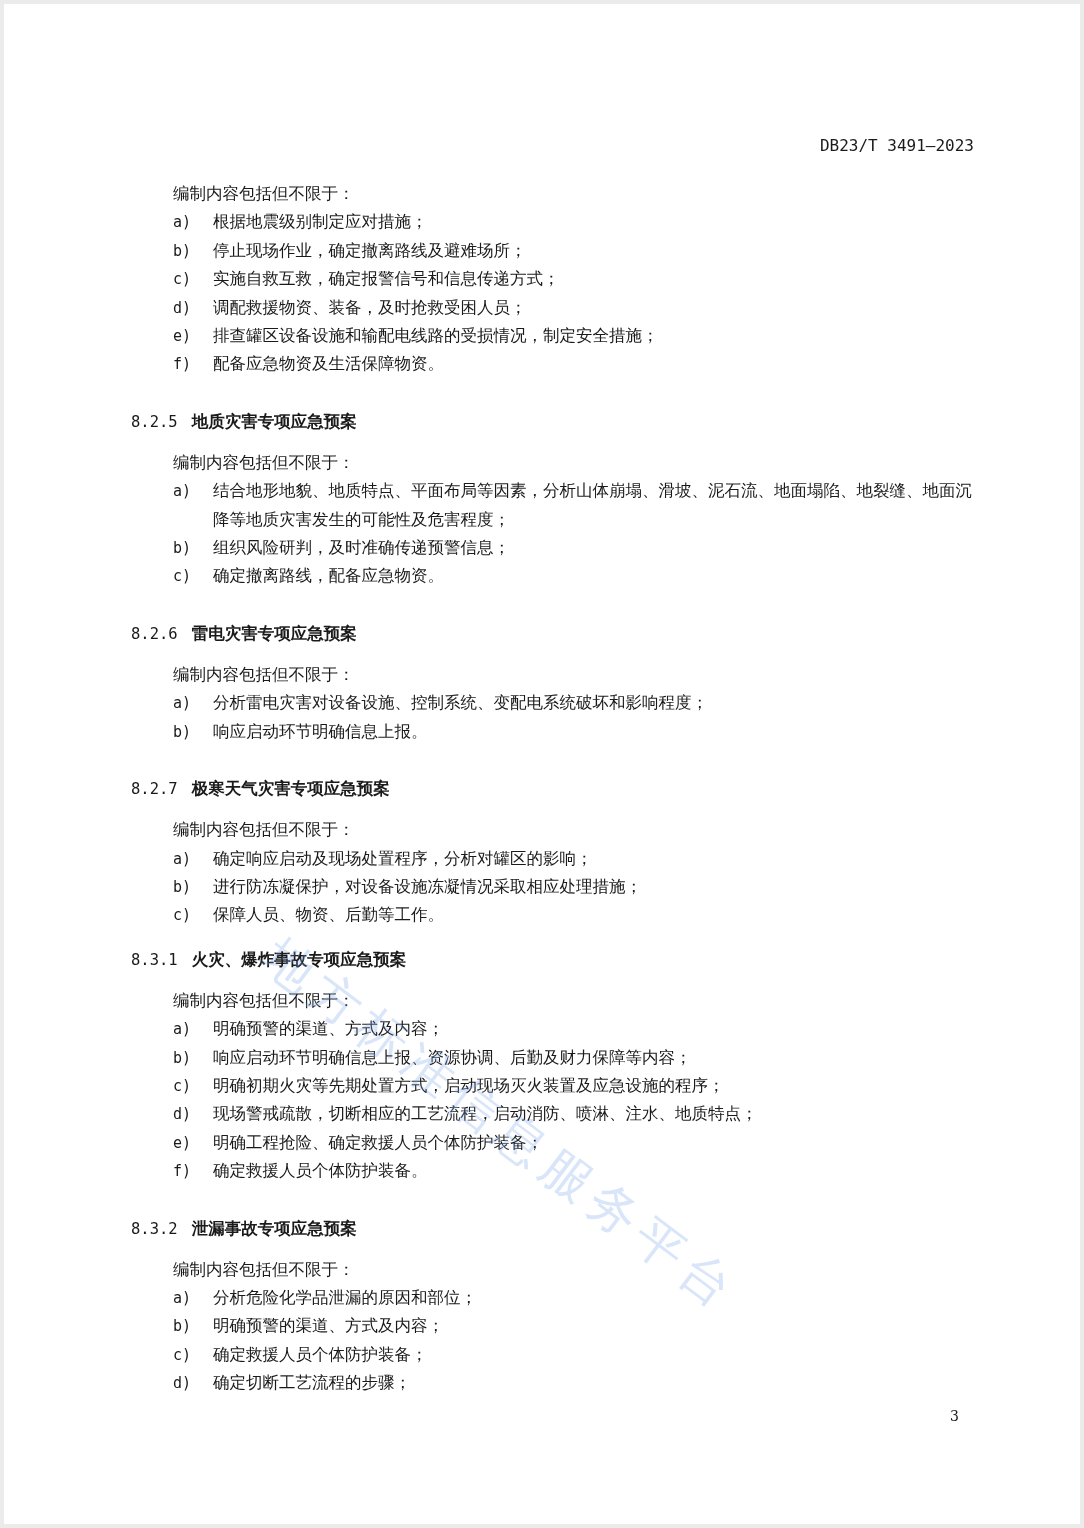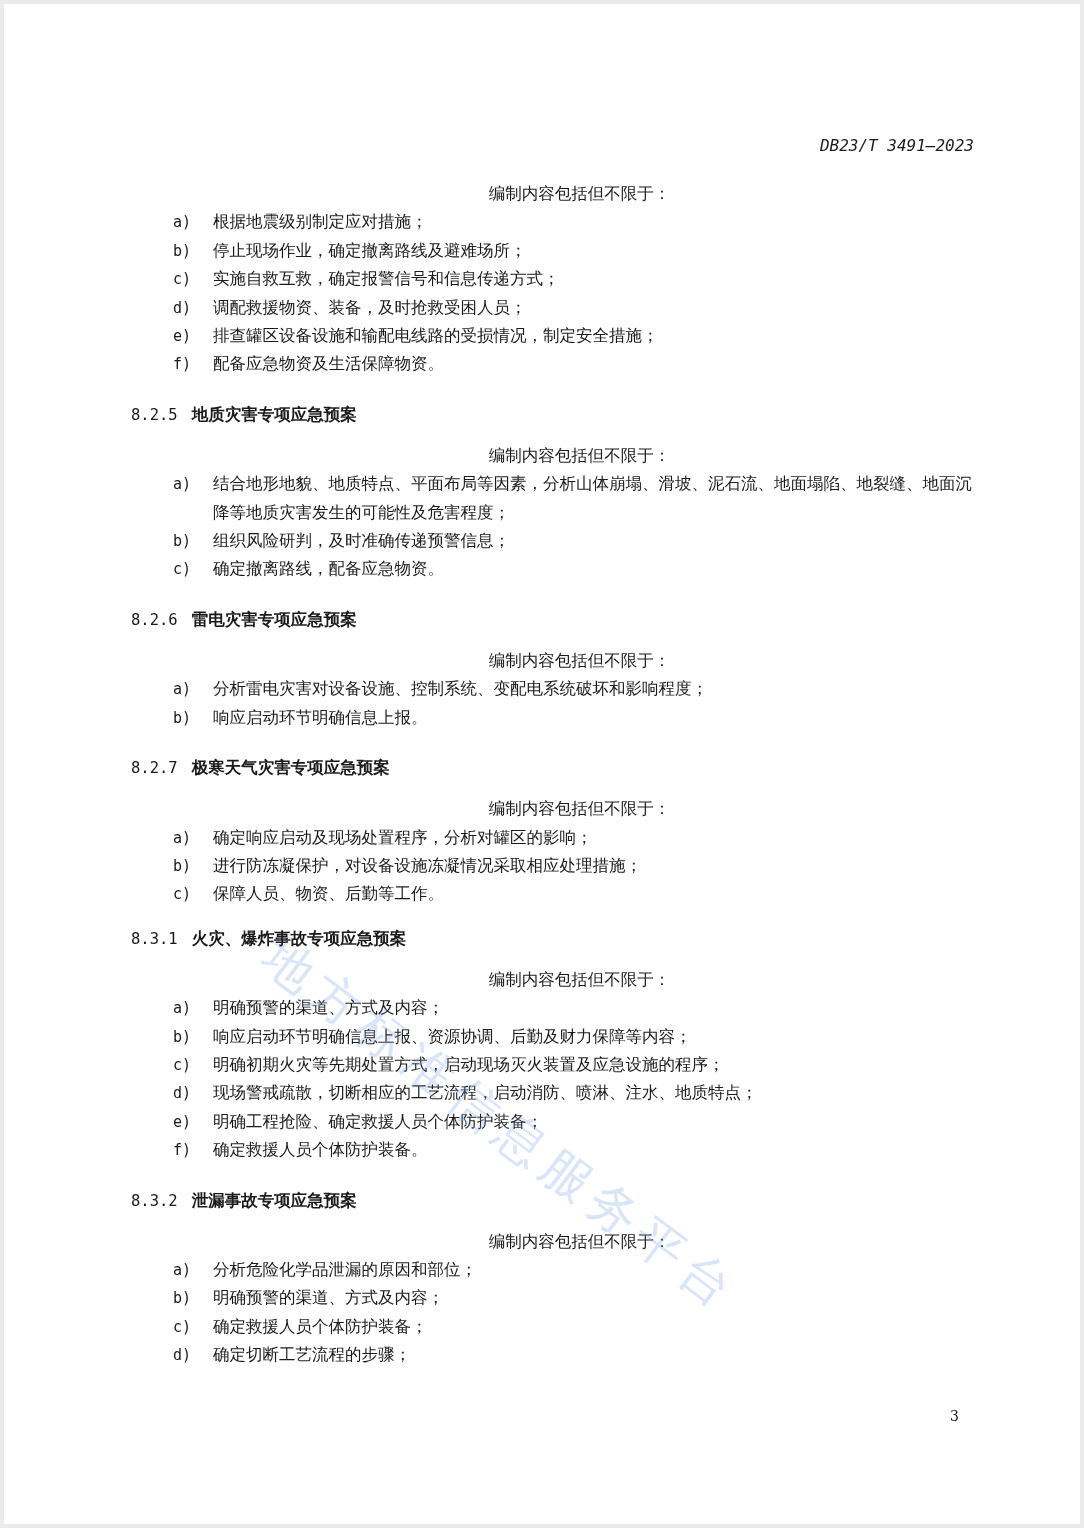--- a/index.html
+++ b/index.html
@@ -16,49 +16,48 @@
     left: 4px; top: 4px;
     width: 1076px; height: 1520px;
     background: #ffffff;
   }
   .header-code {
     position: absolute;
     right: 106px; top: 132px;
     font-family: "DejaVu Sans Mono", "Liberation Mono", monospace;
     font-size: 16px;
     letter-spacing: 0px;
-    font-style: italic;
   }
   .content {
     position: absolute;
     left: 127px; top: 176px;
     width: 855px;
   }
   .line {
     font-size: 16.5px;
     line-height: 28.4px;
     white-space: nowrap;
   }
-  .intro { padding-left: 42px; text-align: center; }
+  .intro { padding-left: 42px; }
   .item {
     position: relative;
     padding-left: 82px;
     white-space: normal;
   }
   .item .label {
     position: absolute; left: 42px; top: 0;
     font-family: "DejaVu Sans Mono", "Liberation Mono", monospace;
     font-size: 15px;
   }
   .item .text { display: block; }
   .heading {
     font-size: 16.5px;
     line-height: 28px;
     font-weight: bold;
-    margin-top: 22px;
+    margin-top: 29px;
     margin-bottom: 13px;
     white-space: nowrap;
   }
   .heading .num {
     font-family: "DejaVu Sans Mono", "Liberation Mono", monospace;
     font-weight: normal;
     font-size: 15.5px;
     display: inline-block;
     margin-right: 14px;
   }

